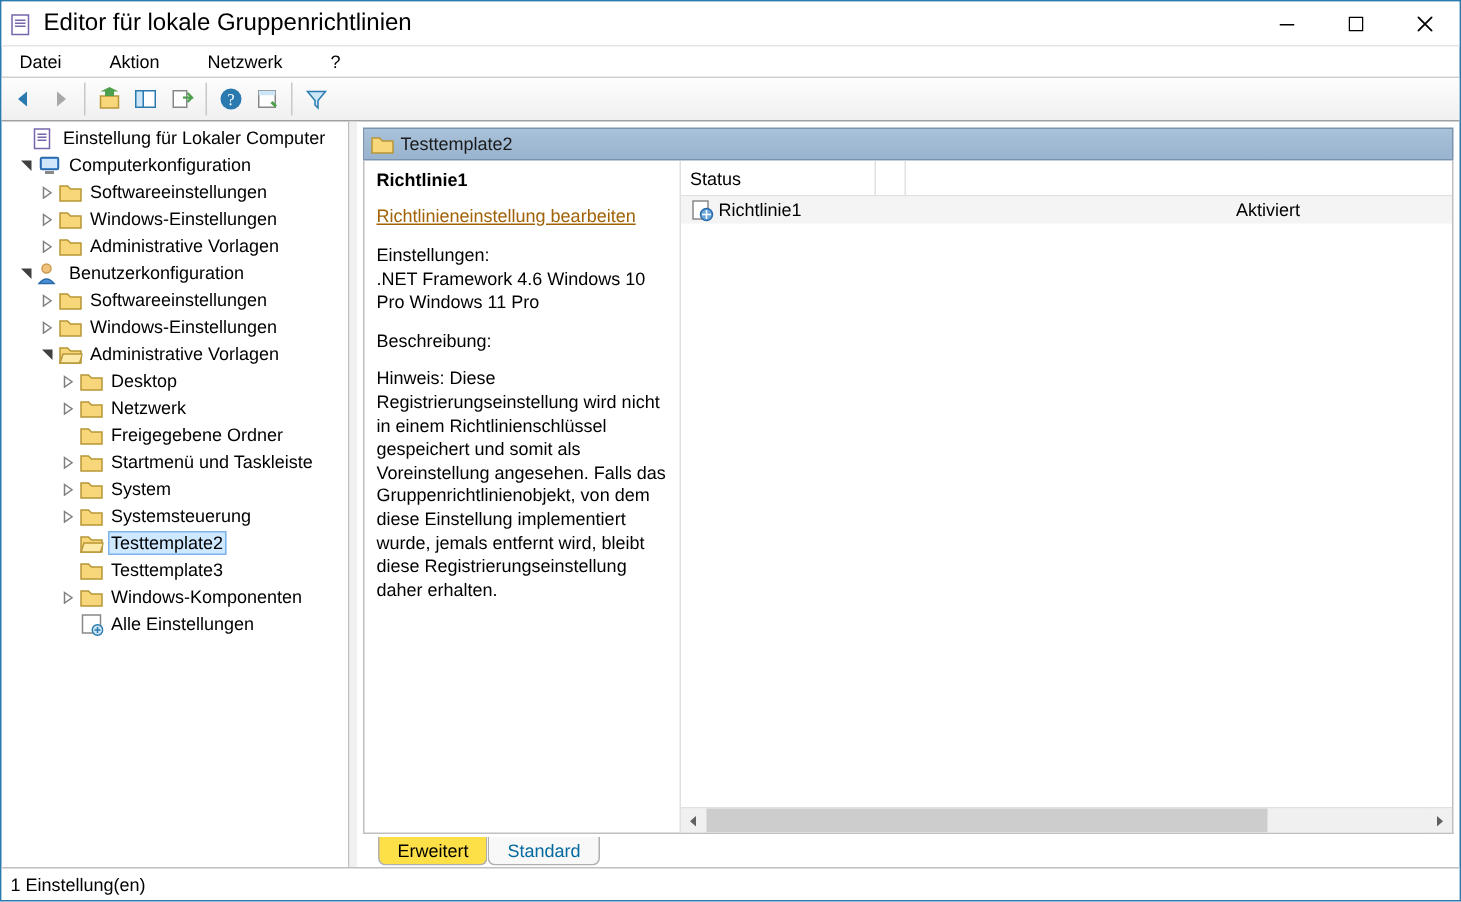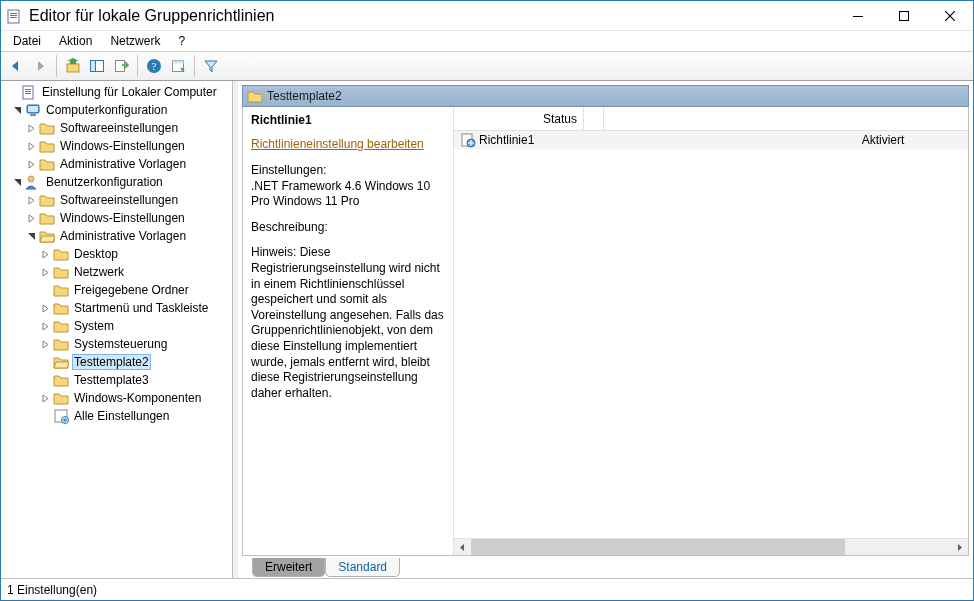--- a/index.html
+++ b/index.html
@@ -29,21 +29,21 @@
   .win-controls { display: flex; }
   .win-btn {
     width: 46px; height: 29px; display: flex; align-items: center; justify-content: center;
     font-size: 10px;
   }
   .menubar {
     height: 20px;
     display: flex;
     align-items: center;
     padding: 0 4px;
-    gap: 2px;
+    gap: 16px;
   }
   .menubar .menu-item { padding: 1px 8px; }
   .toolbar {
     height: 30px;
     display: flex;
     align-items: center;
     border-top: 1px solid #d0d0d0;
     border-bottom: 1px solid #a0a0a0;
     background: linear-gradient(#fdfdfd,#f0f0f0);
     padding: 0 4px;
@@ -128,30 +128,30 @@
     display:flex;
     height: 24px;
     background: #fff;
     border-bottom: 1px solid #e1e1e1;
   }
   .list-header .col {
     display:flex; align-items:center; padding: 0 6px;
     border-right: 1px solid #e1e1e1;
   }
   .col-setting { flex:1; }
-  .col-status { width: 130px; justify-content:flex-end; }
+  .col-status { width: 130px; justify-content:flex-start; }
   .col-comment { width: 20px; }
   .list-body { flex:1; overflow:auto; position:relative; }
   .list-row {
     display:flex; height:18px; align-items:center;
     background:#f4f4f4;
   }
   .list-row .cell { padding:0 6px; display:flex; align-items:center; }
   .list-row .cell-setting { flex:1; }
-  .list-row .cell-status { width:130px; justify-content:center; }
+  .list-row .cell-status { width:130px; justify-content:flex-start; }
   .list-row .cell-comment { width:20px; }
   .list-row .pol-icon { width:16px; height:16px; margin-right:3px; }
   .hscroll-strip {
     height: 17px;
     display:flex;
     align-items:stretch;
     border-top:1px solid #e1e1e1;
     background:#f0f0f0;
   }
   .hscroll-strip .arrow {
@@ -171,21 +171,21 @@
     padding-left: 10px;
     background:#fff;
   }
   .tab {
     border:1px solid #b0b0b0;
     border-top:none;
     border-bottom-left-radius:5px;
     border-bottom-right-radius:5px;
     padding: 2px 12px;
     margin-right: 0px;
-    background:#a3a3a3;
+    background:#fde047;
     font-size:12px;
     position:relative;
     top:-1px;
   }
   .tab.inactive { color:#0369a1; background:#f8f8f8; }
   .statusbar {
     height: 22px;
     border-top: 1px solid #c0c0c0;
     display:flex; align-items:center; padding: 0 6px;
     background:#fff;

